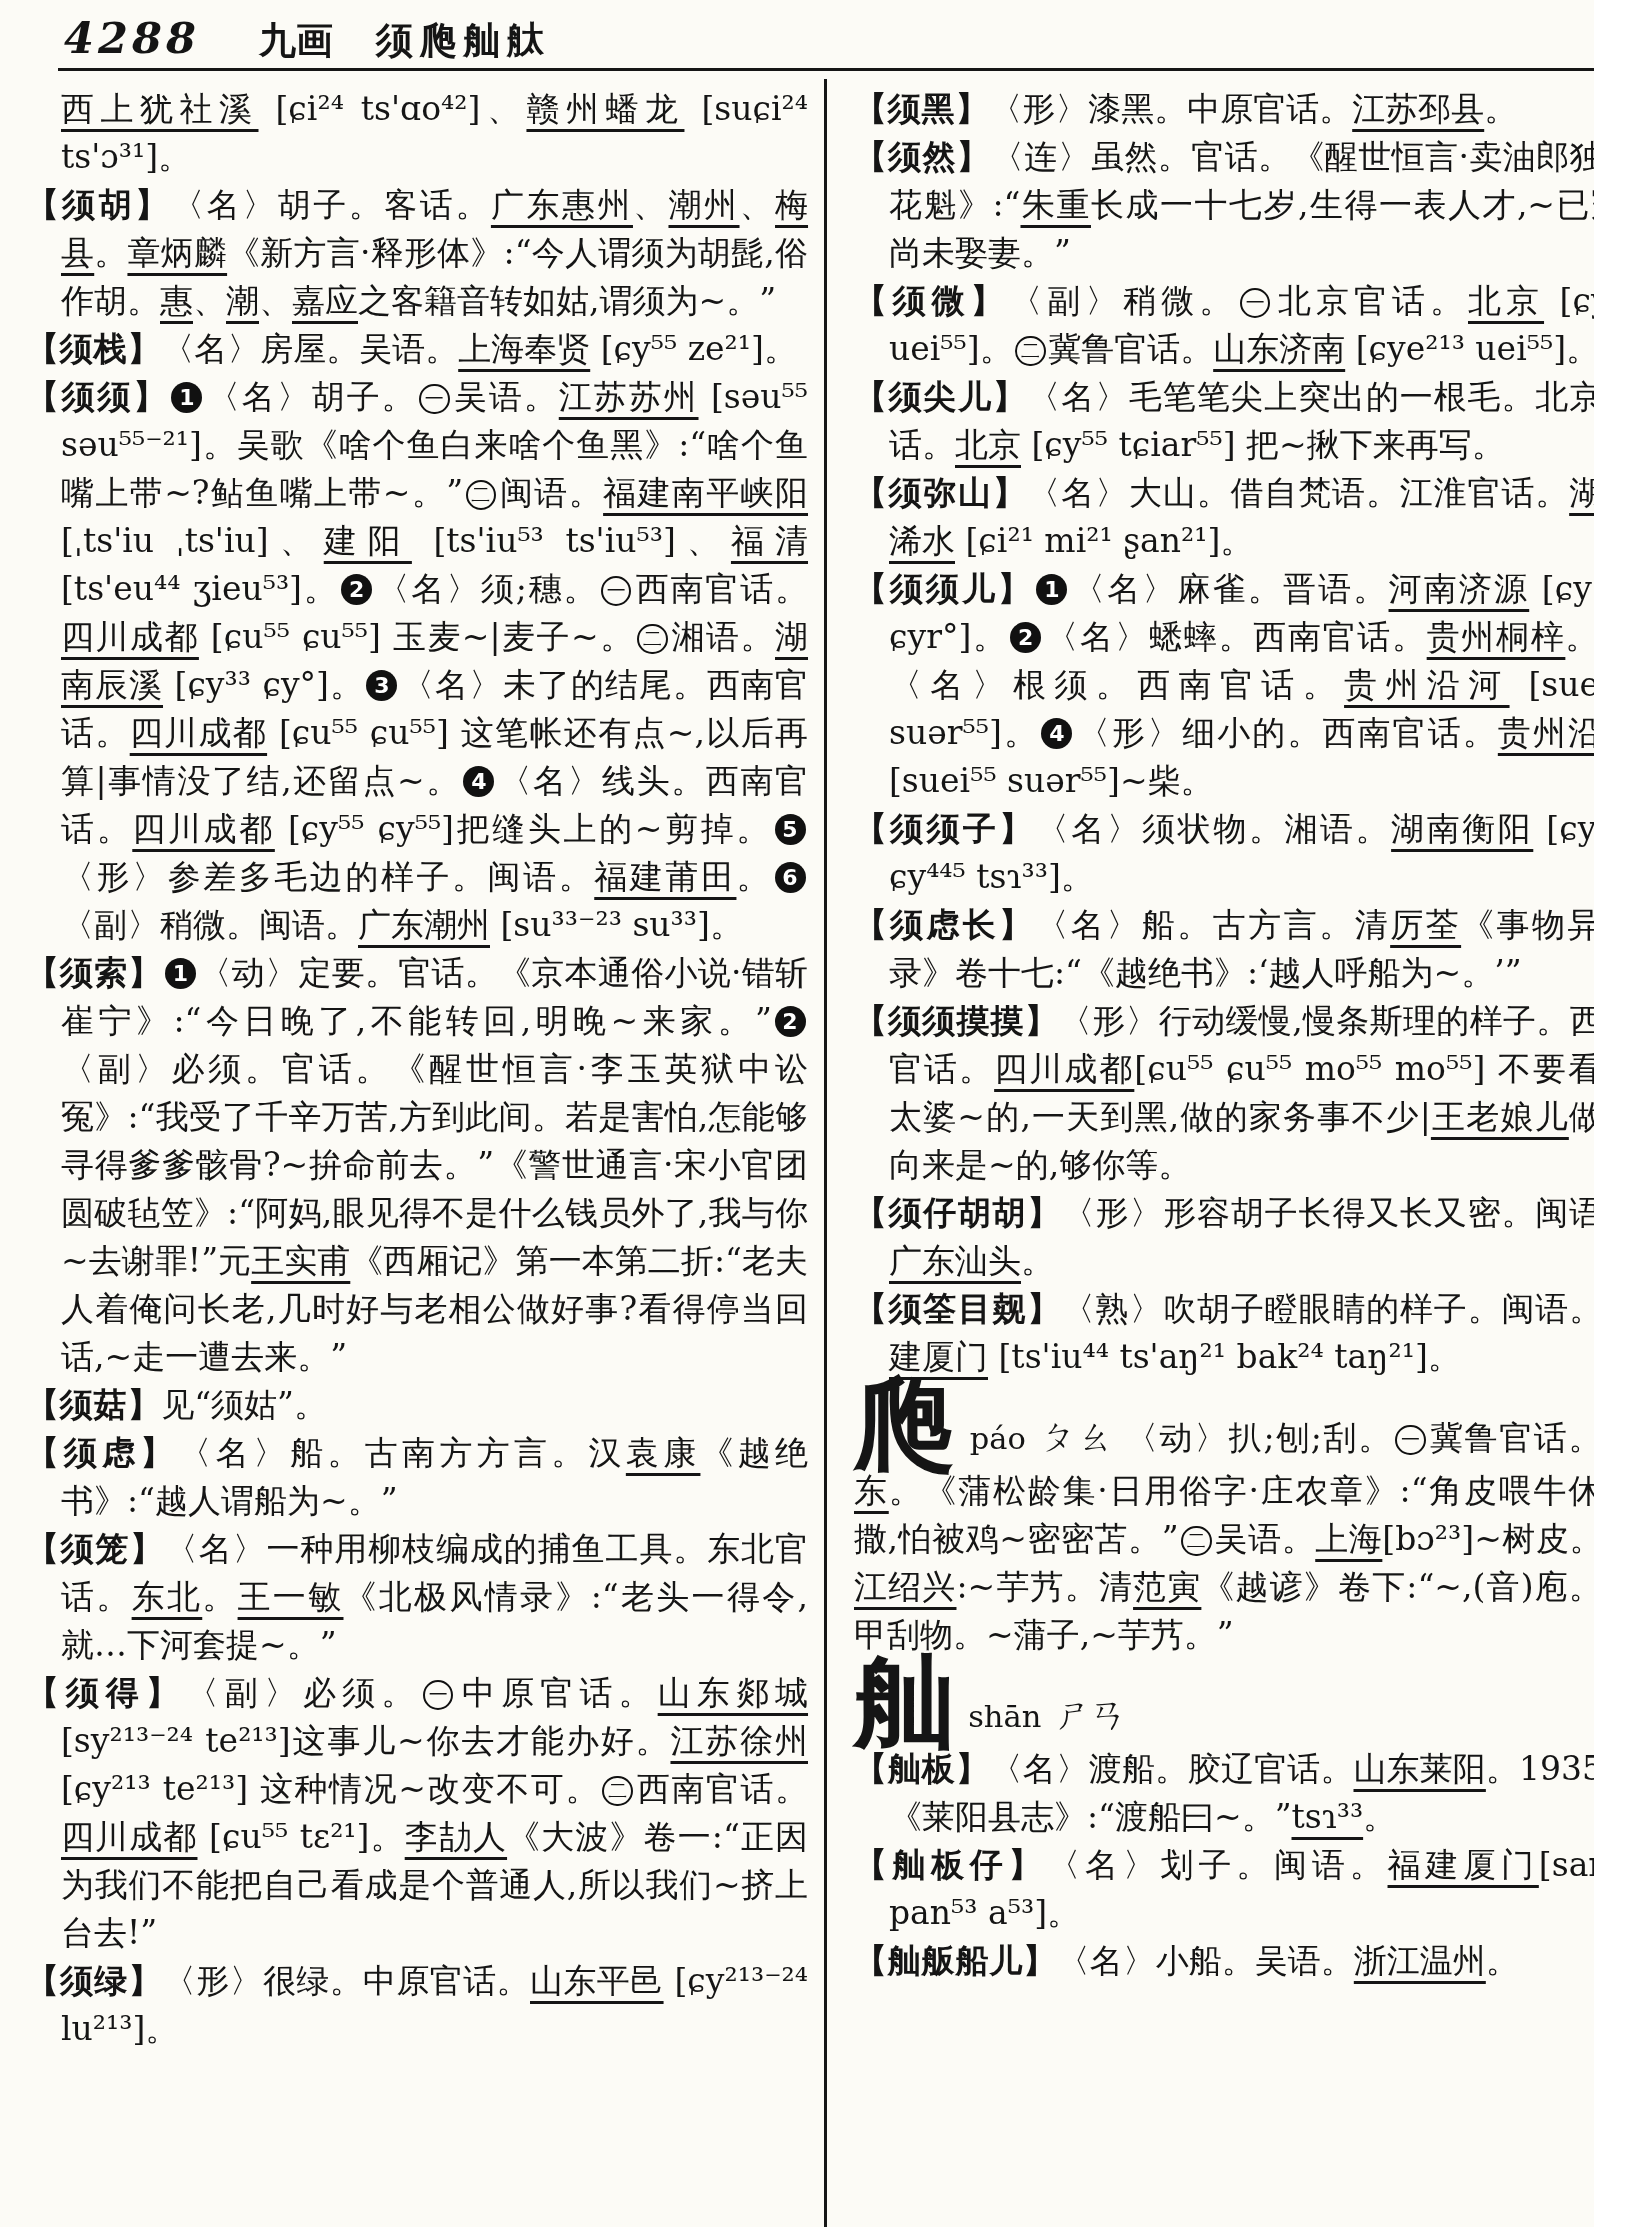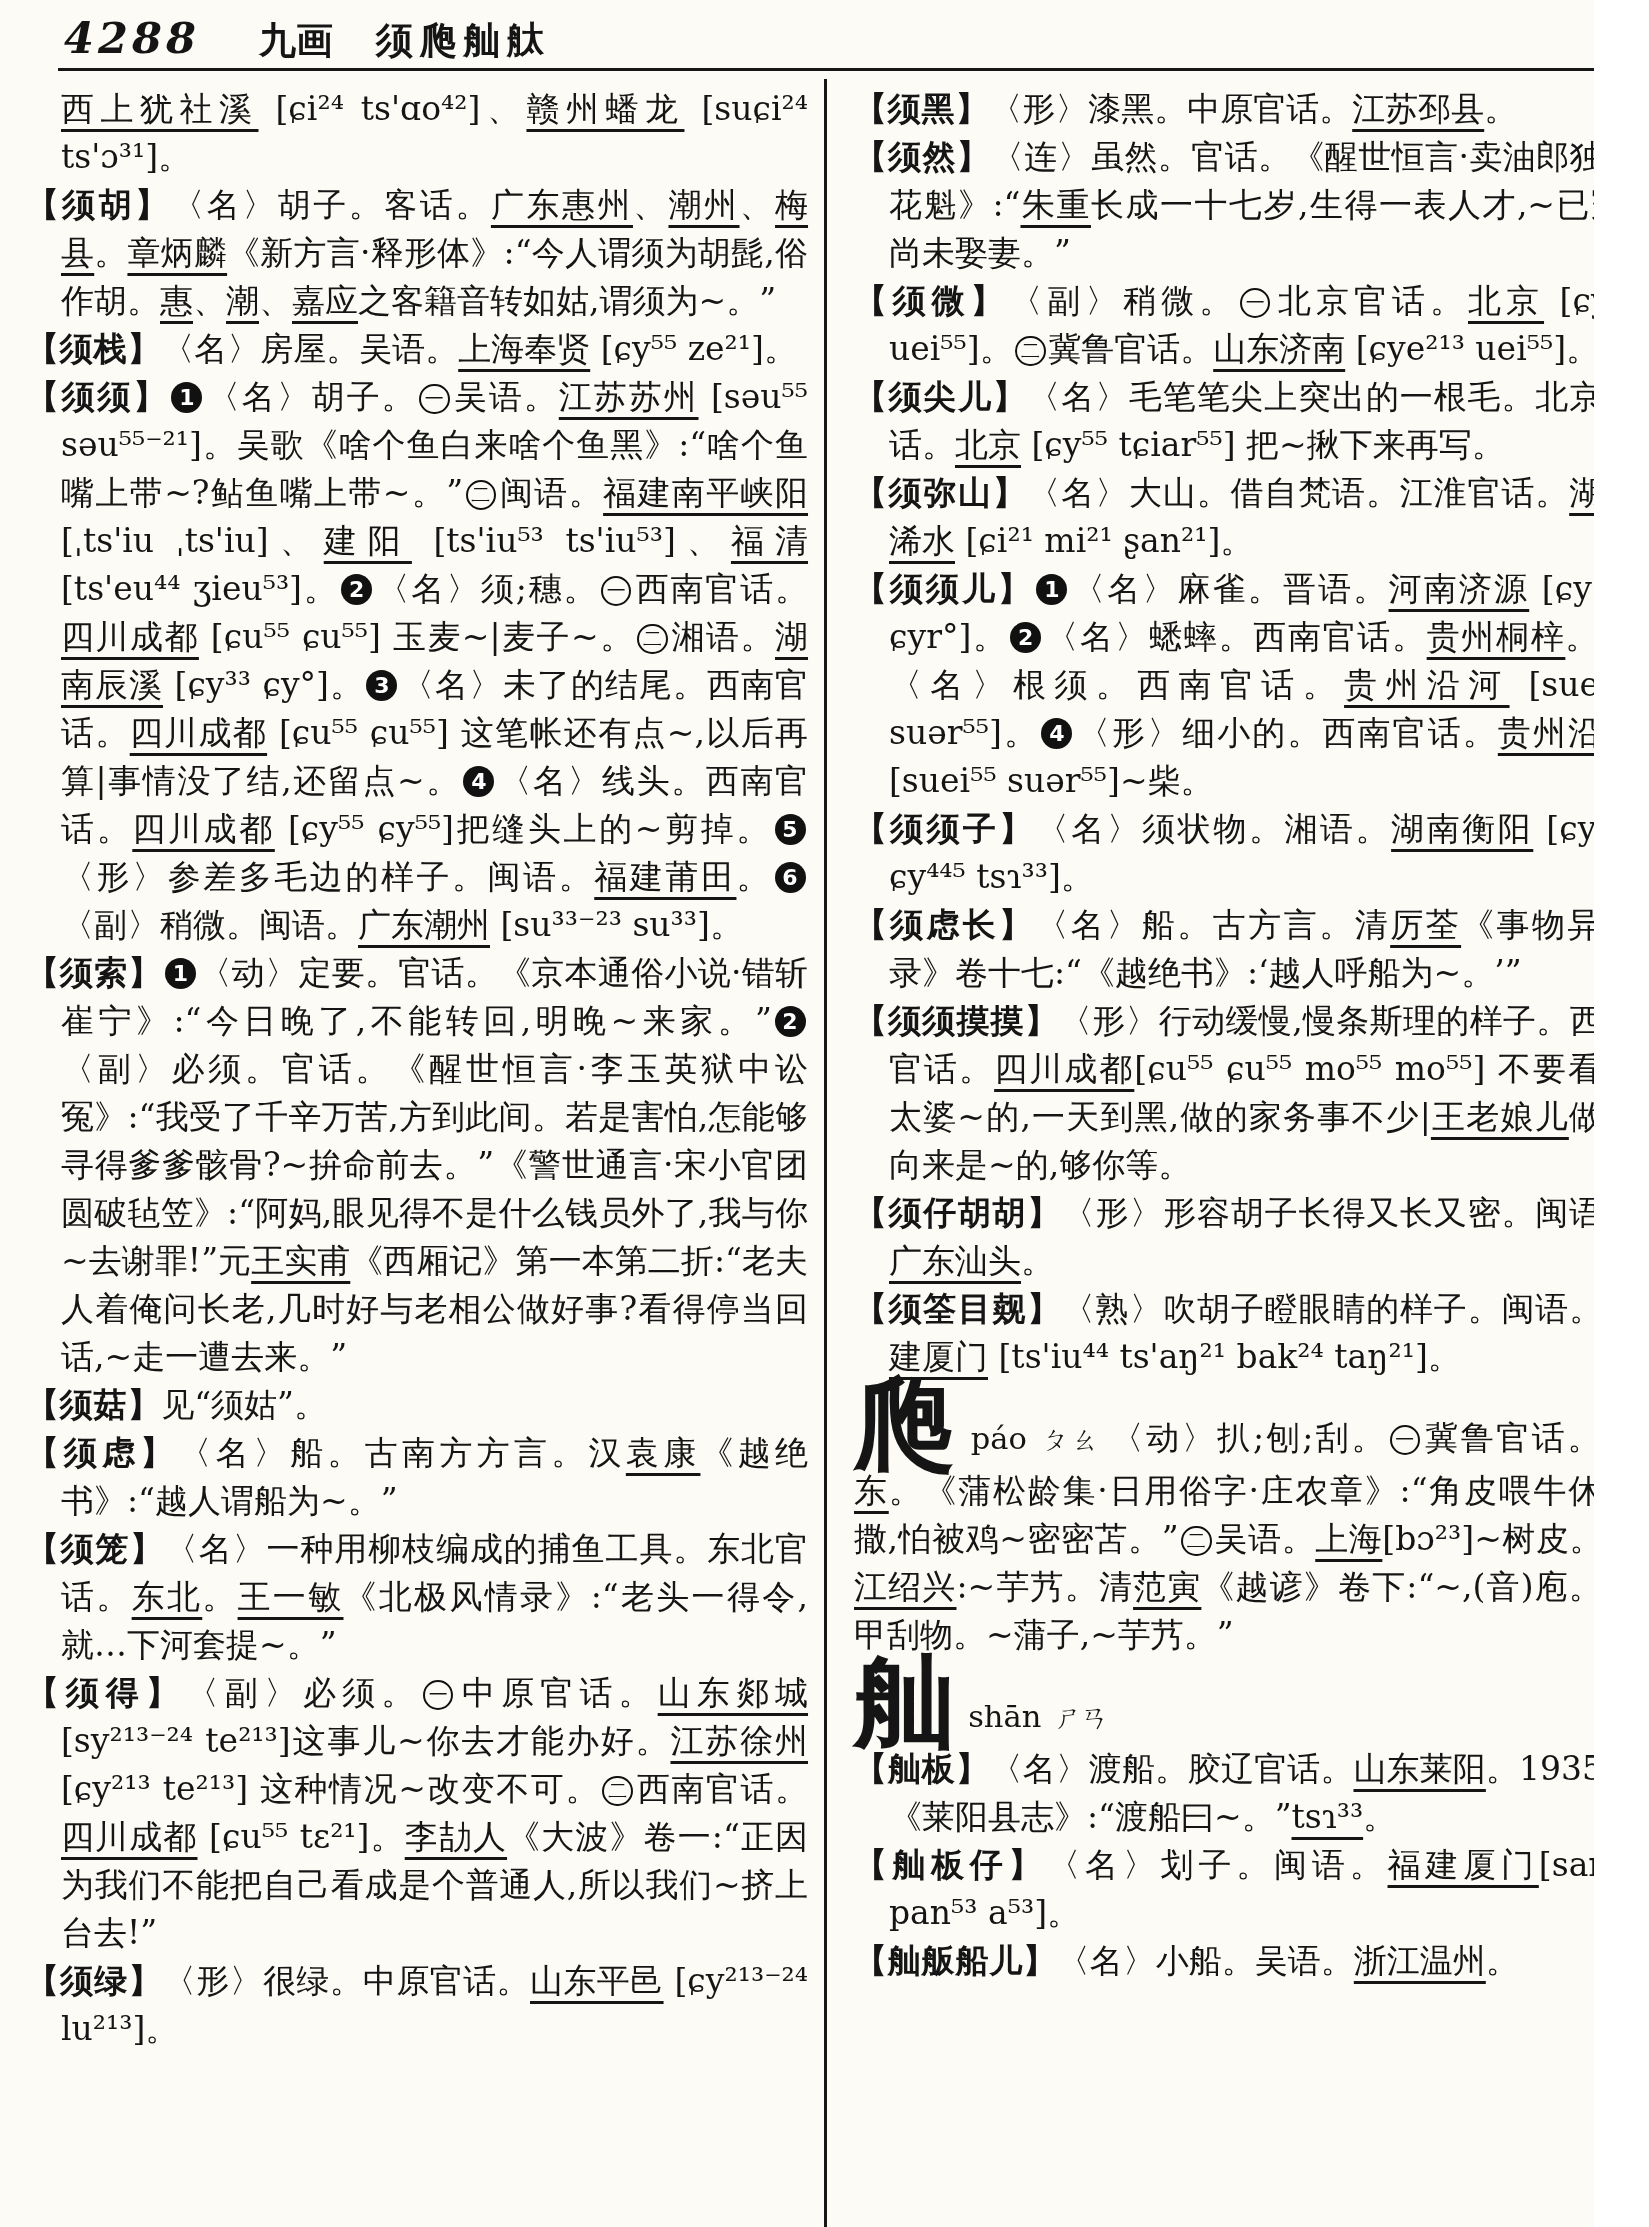--- a/index.html
+++ b/index.html
@@ -39,21 +39,21 @@
     display:inline-block;width:30.5px;height:30.5px;border-radius:50%;
     border:2.5px solid #111;box-sizing:border-box;
     font-size:19px;line-height:25px;text-align:center;
     vertical-align:3.3px;margin:0 2.5px;text-indent:0;
   }
   .bigchar{
     font-size:101px;line-height:.85;font-weight:700;
     padding-right:13.2px;vertical-align:-0.1em;letter-spacing:0;
   }
   .pinyin{font-size:30.5px;padding-right:13.2px;}
-  .zhuyin{font-size:27px;padding-right:8.2px;}
+  .zhuyin{font-size:36px;padding-right:8.2px;}
 </style>
 </head>
 <body>
 
 <div id="page">
   <div class="header">
     <span class="pgnum">4288</span><span class="section">九画</span><span class="chars">须爮舢舦</span>
   </div>
   <div class="rule"></div>
   <div class="divider"></div>

